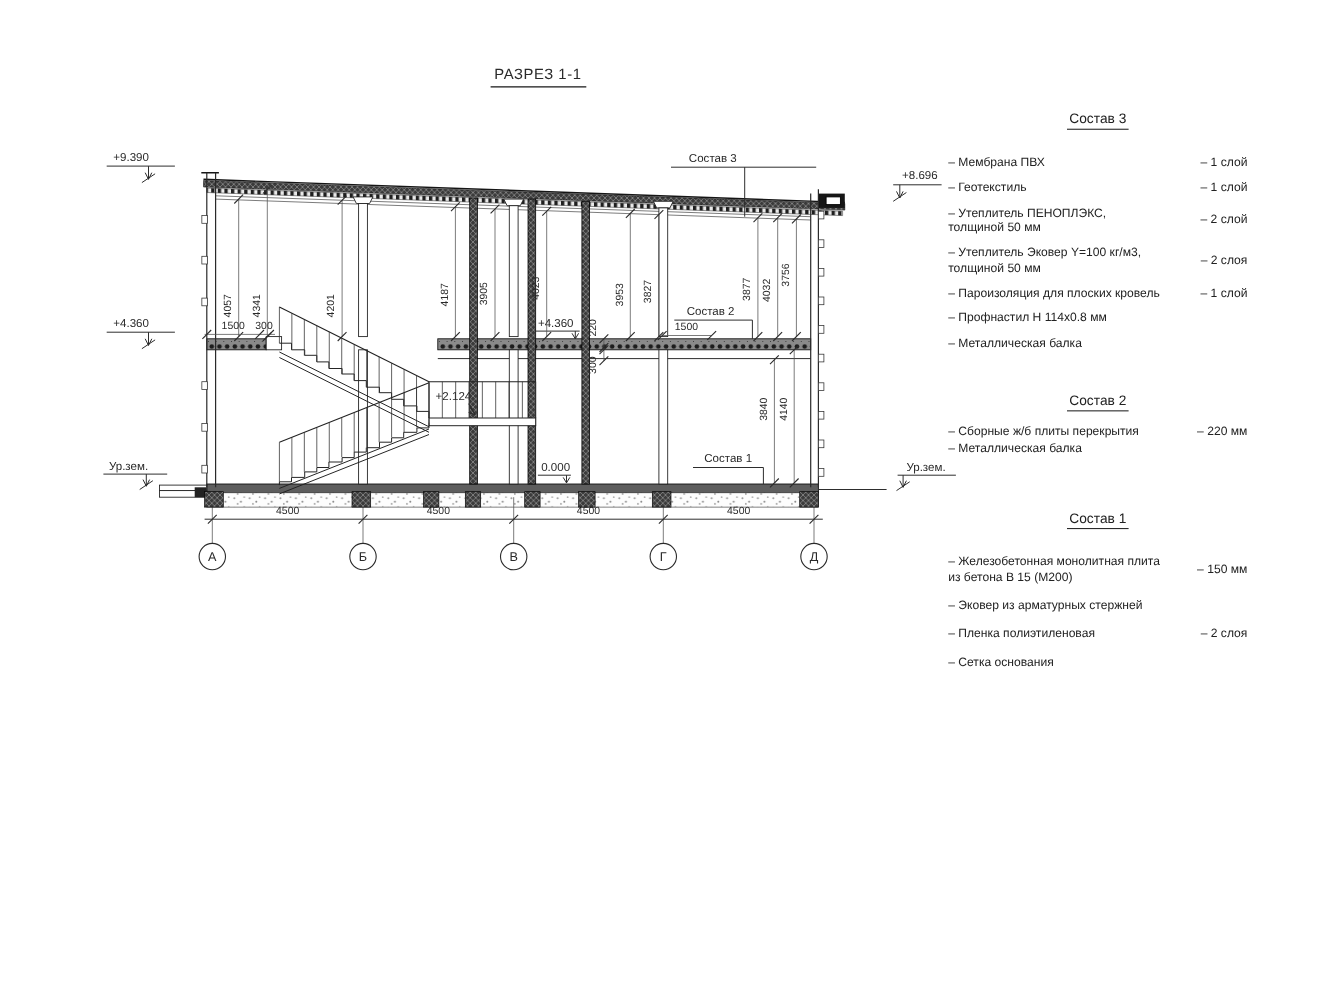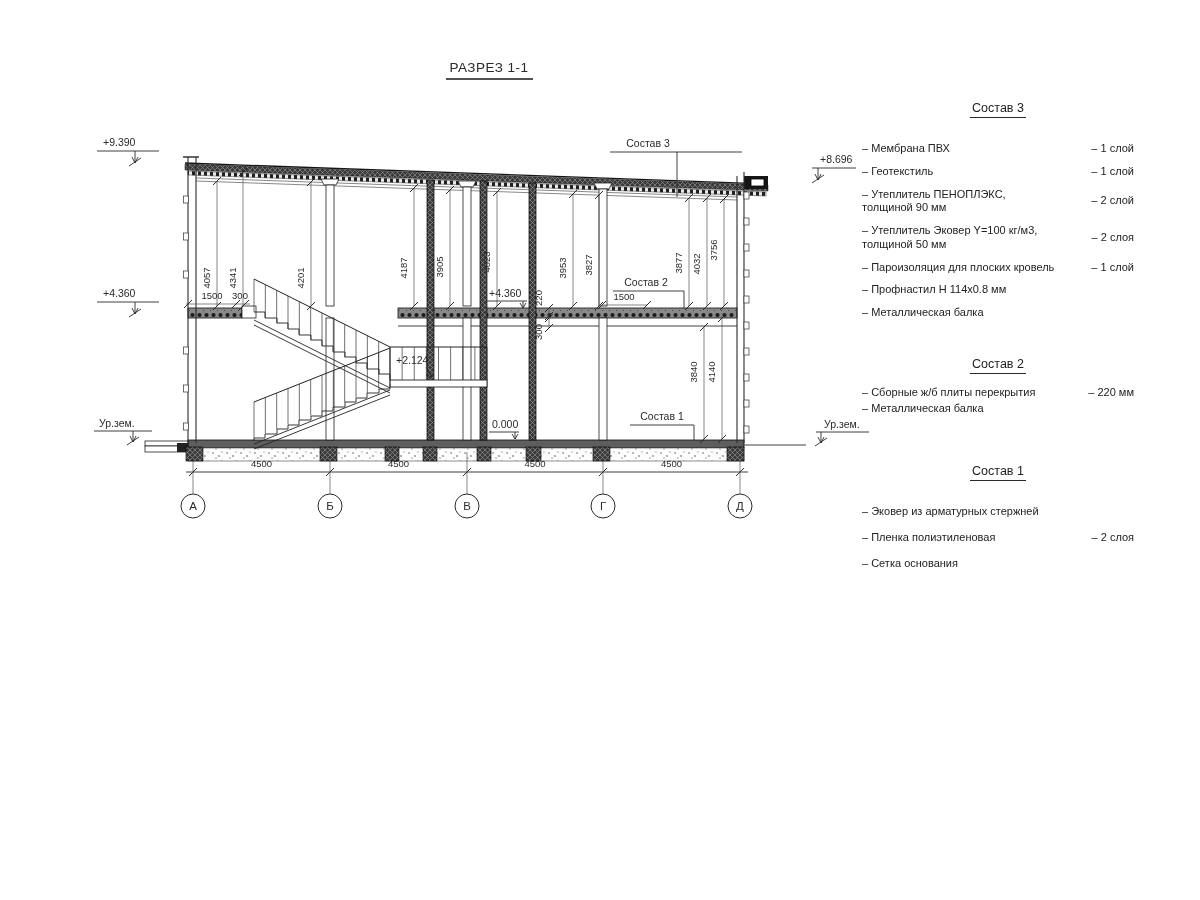--- a/index.html
+++ b/index.html
@@ -1,17 +1,17 @@
 <!DOCTYPE html>
 <html><head>
 <meta charset="utf-8">
 <style>
   html,body{margin:0;padding:0;background:#fff;}
   #page{position:relative;width:1200px;height:900px;background:#fff;overflow:hidden;
-        font-family:"Liberation Sans",sans-serif;color:#222;}
+        font-family:"Liberation Sans",sans-serif;color:#222;border-radius:15px;}
   svg{position:absolute;left:0;top:0;}
   svg text{fill:#2a2a2a;stroke:none;font-family:"Liberation Sans",sans-serif;}
   .title-t{font-size:13.5px;letter-spacing:.5px;}
   .lbl{font-size:10.5px;}
   .dim{font-size:9.5px;}
   .axl{font-size:11.5px;}
   .thin{stroke:#555;stroke-width:.7;fill:none;}
   .med{stroke:#2a2a2a;stroke-width:.9;fill:none;}
   .thk{stroke:#161616;stroke-width:1.3;fill:none;}
   
@@ -353,21 +353,21 @@
   <div class="legend-row">
         <span class="name">– Мембрана ПВХ</span>
         <span class="val">– 1 слой</span>
       </div>
   <div class="legend-row">
         <span class="name">– Геотекстиль</span>
         <span class="val">– 1 слой</span>
       </div>
   <div class="legend-row">
         <span class="name">– Утеплитель ПЕНОПЛЭКС,
-толщиной 90 мм</span>
+толщиной 50 мм</span>
         <span class="val">– 2 слой</span>
       </div>
   <div class="legend-row">
         <span class="name">– Утеплитель Эковер Y=100 кг/м3,
 толщиной 50 мм</span>
         <span class="val">– 2 слоя</span>
       </div>
   <div class="legend-row">
         <span class="name">– Пароизоляция для плоских кровель</span>
         <span class="val">– 1 слой</span>
@@ -390,20 +390,25 @@
       </div>
   <div class="legend-row">
         <span class="name">– Металлическая балка</span>
         <span class="val"></span>
       </div>
 </div>
 
 <div class="legend-sec roomy" style="top:464px">
   <div class="legend-title"><span>Состав 1</span></div>
   <div class="legend-row">
+        <span class="name">– Железобетонная  монолитная плита
+из бетона В 15 (М200)</span>
+        <span class="val">– 150 мм</span>
+      </div>
+  <div class="legend-row">
         <span class="name">– Эковер из арматурных стержней</span>
         <span class="val"></span>
       </div>
   <div class="legend-row">
         <span class="name">– Пленка полиэтиленовая</span>
         <span class="val">– 2 слоя</span>
       </div>
   <div class="legend-row">
         <span class="name">– Сетка основания</span>
         <span class="val"></span>

